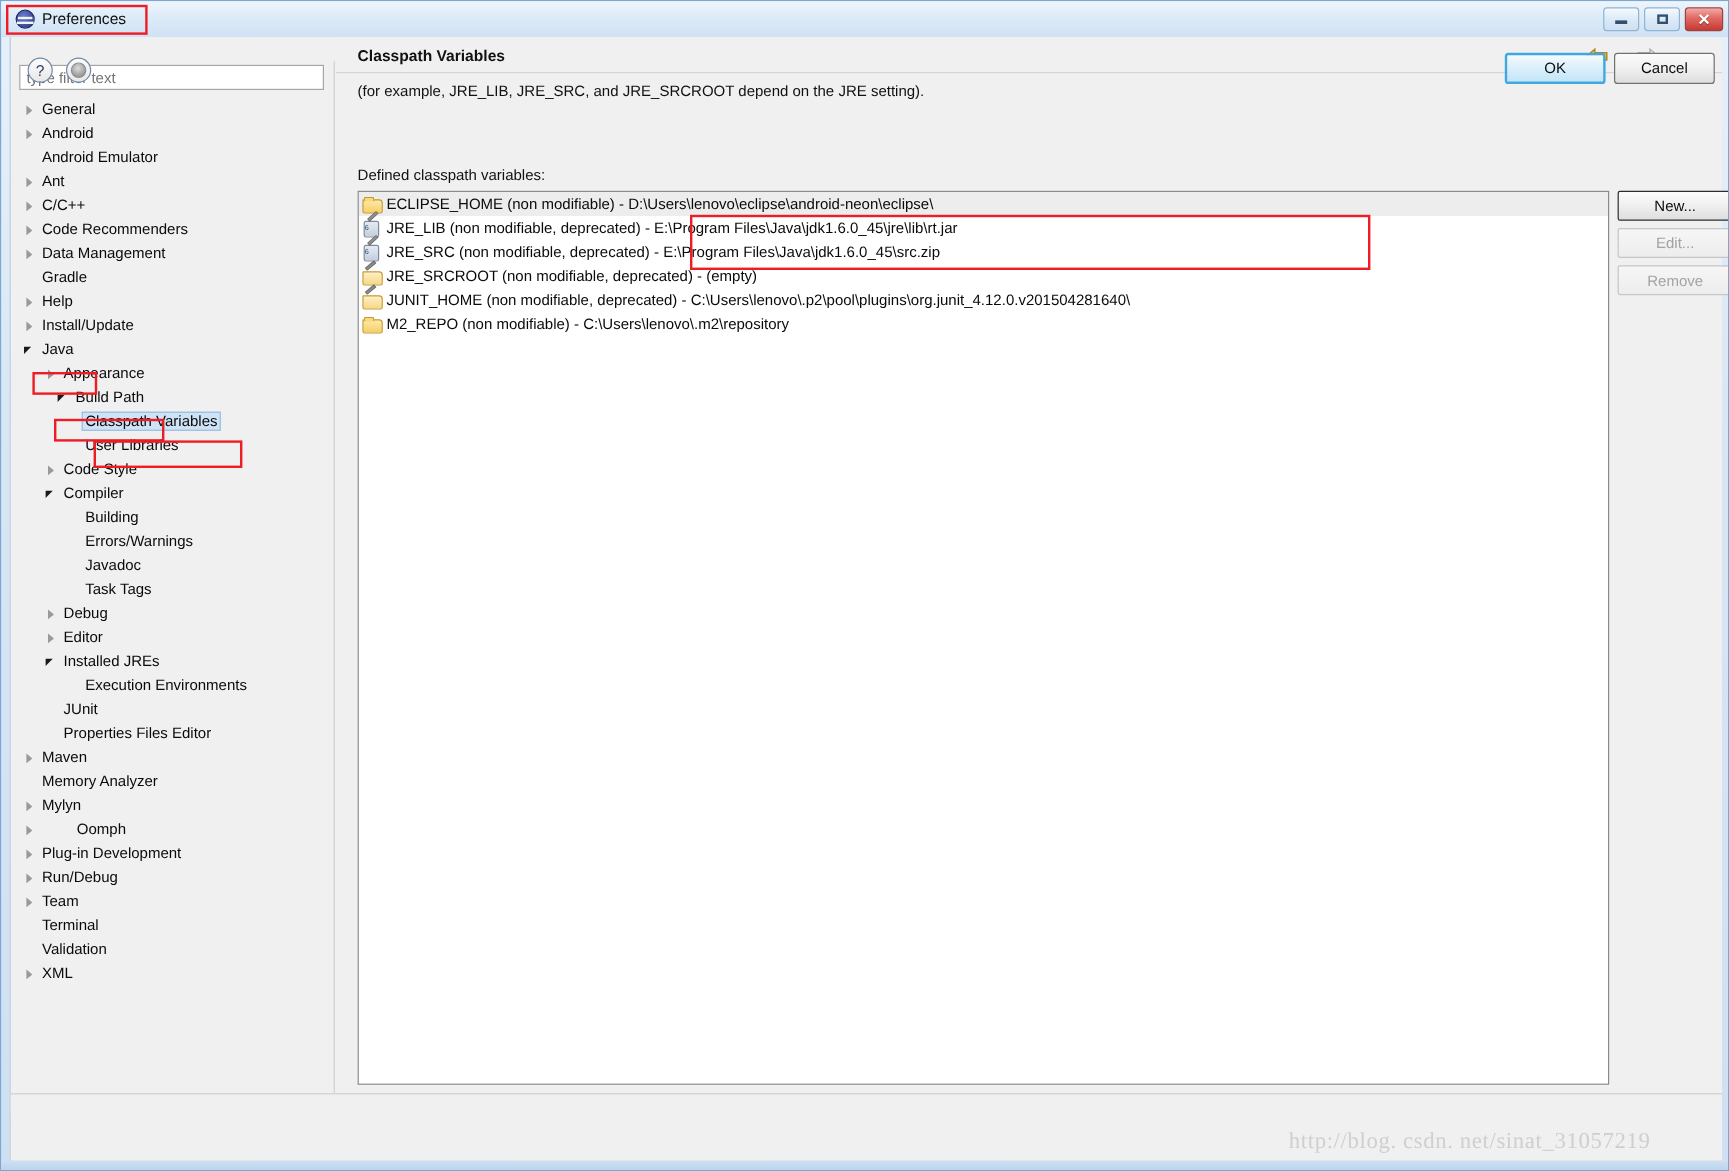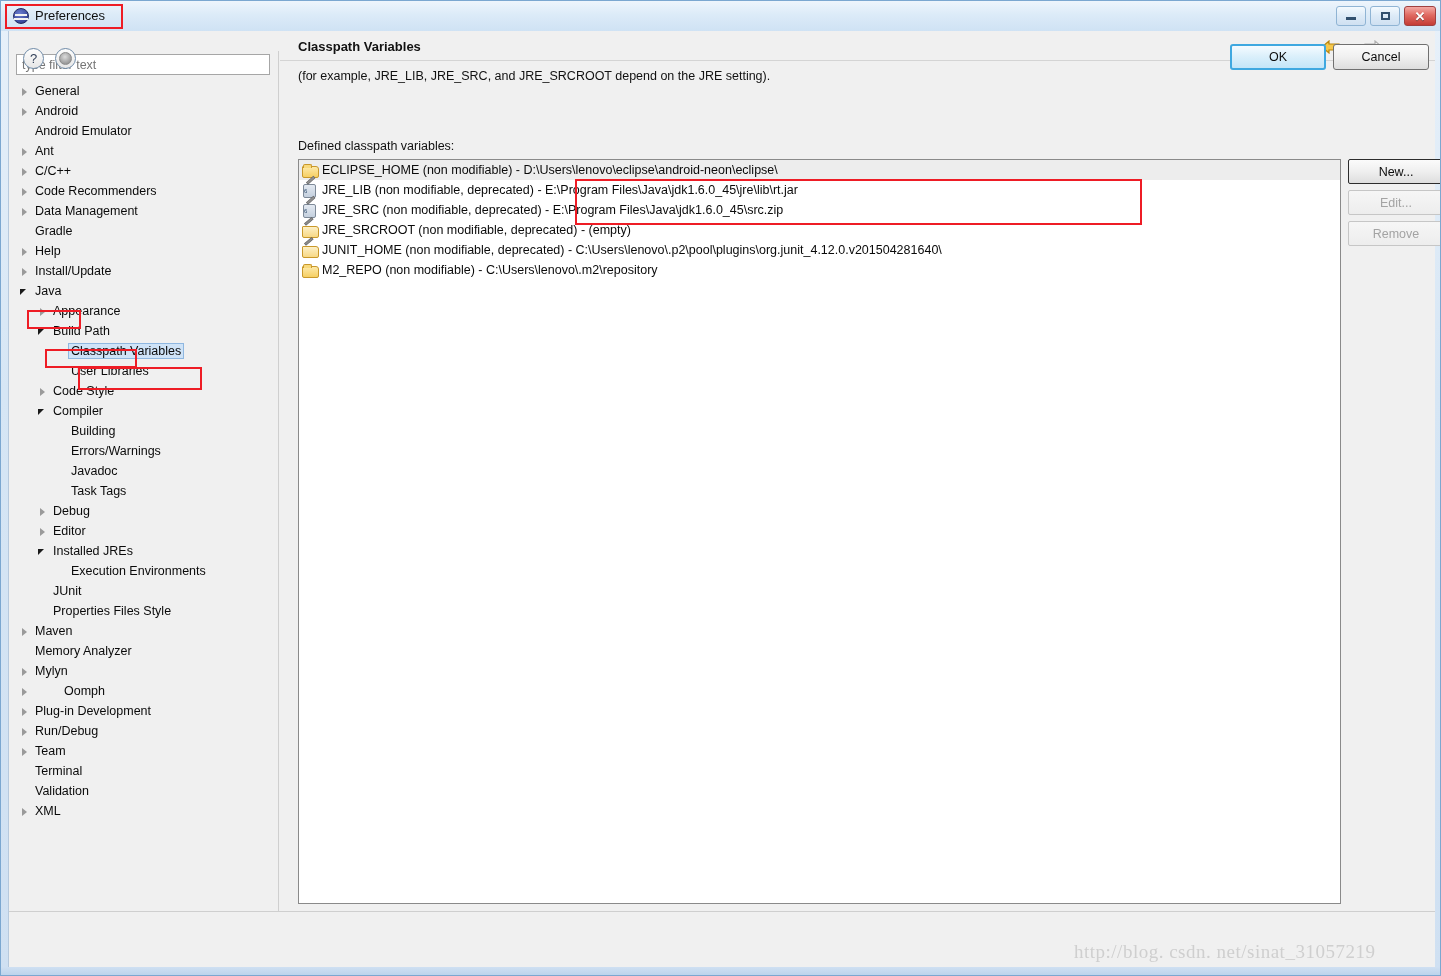--- a/index.html
+++ b/index.html
@@ -269,21 +269,21 @@
   #apply-icon::after {
     content:""; width: 11px; height: 11px; border-radius: 50%;
     background: radial-gradient(circle at 45% 35%, #dcdcdc 0%, #9b9b9b 70%, #7f7f7f 100%);
     border: 1px solid #8c8c8c;
   }
   #okcancel {
     position: absolute; right: 11px; top: 43px;
     display: flex; gap: 7px;
   }
   .dbtn {
-    width: 96px; height: 26px;
+    width: 84px; height: 26px;
     font-family: "Liberation Sans", sans-serif; font-size: 12.5px;
     border-radius: 3px; cursor: pointer; color: #0d0d0d;
   }
   .dbtn.primary {
     border: 2px solid #3fa8e0;
     background: linear-gradient(180deg,#f5fbff 0%, #dcf0fb 45%, #c3e5f8 100%);
   }
   .dbtn.normal {
     border: 1px solid #707070;
     background: linear-gradient(180deg,#fbfbfb 0%, #f0f0f0 50%, #dedede 100%);
@@ -373,21 +373,21 @@
             <span class="label">Install/Update</span>
           </div>
           <div class="tnode" style="padding-left: 10px;">
             <span class="arrow expanded"></span>
             <span class="label">Java</span>
           </div>
           <div class="tnode" style="padding-left: 28px;">
             <span class="arrow collapsed"></span>
             <span class="label">Appearance</span>
           </div>
-          <div class="tnode" style="padding-left: 28px; text-align: center;">
+          <div class="tnode" style="padding-left: 38px; text-align: center;">
             <span class="arrow expanded"></span>
             <span class="label">Build Path</span>
           </div>
           <div class="tnode selected" style="padding-left: 46px;">
             <span class="arrow leaf"></span>
             <span class="label">Classpath Variables</span>
           </div>
           <div class="tnode" style="padding-left: 46px;">
             <span class="arrow leaf"></span>
             <span class="label">User Libraries</span>
@@ -431,21 +431,21 @@
           <div class="tnode" style="padding-left: 46px;">
             <span class="arrow leaf"></span>
             <span class="label">Execution Environments</span>
           </div>
           <div class="tnode" style="padding-left: 28px;">
             <span class="arrow leaf"></span>
             <span class="label">JUnit</span>
           </div>
           <div class="tnode" style="padding-left: 28px;">
             <span class="arrow leaf"></span>
-            <span class="label">Properties Files Style</span>
+            <span class="label">Properties Files Editor</span>
           </div>
           <div class="tnode" style="padding-left: 10px;">
             <span class="arrow collapsed"></span>
             <span class="label">Maven</span>
           </div>
           <div class="tnode" style="padding-left: 10px;">
             <span class="arrow leaf"></span>
             <span class="label">Memory Analyzer</span>
           </div>
           <div class="tnode" style="padding-left: 10px;">

